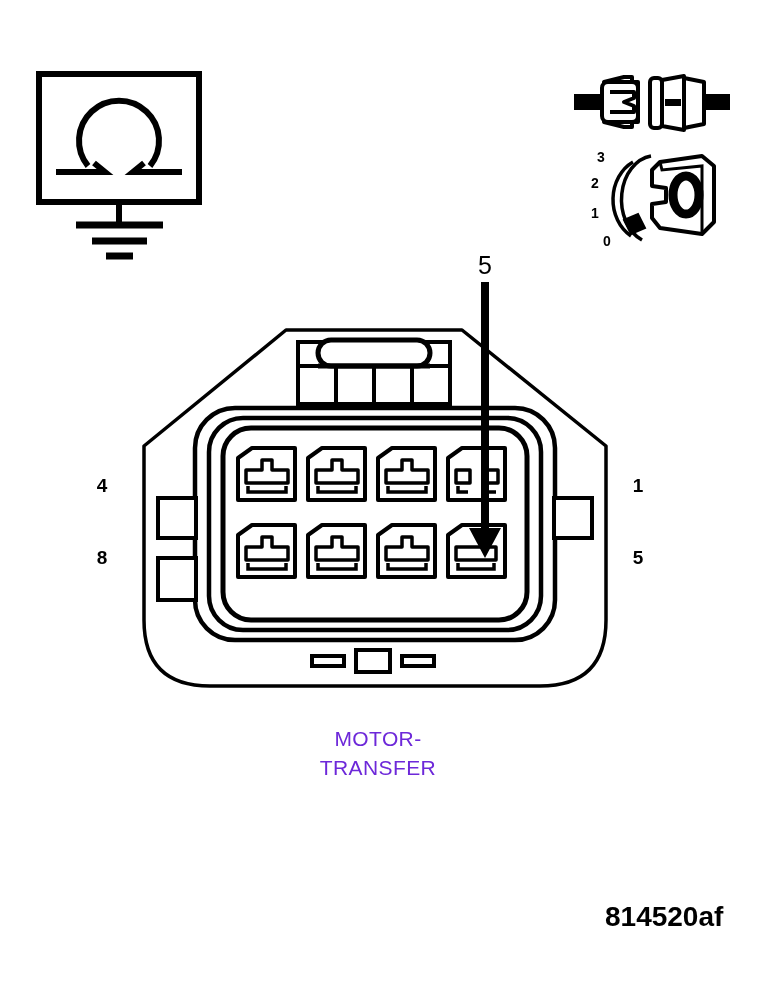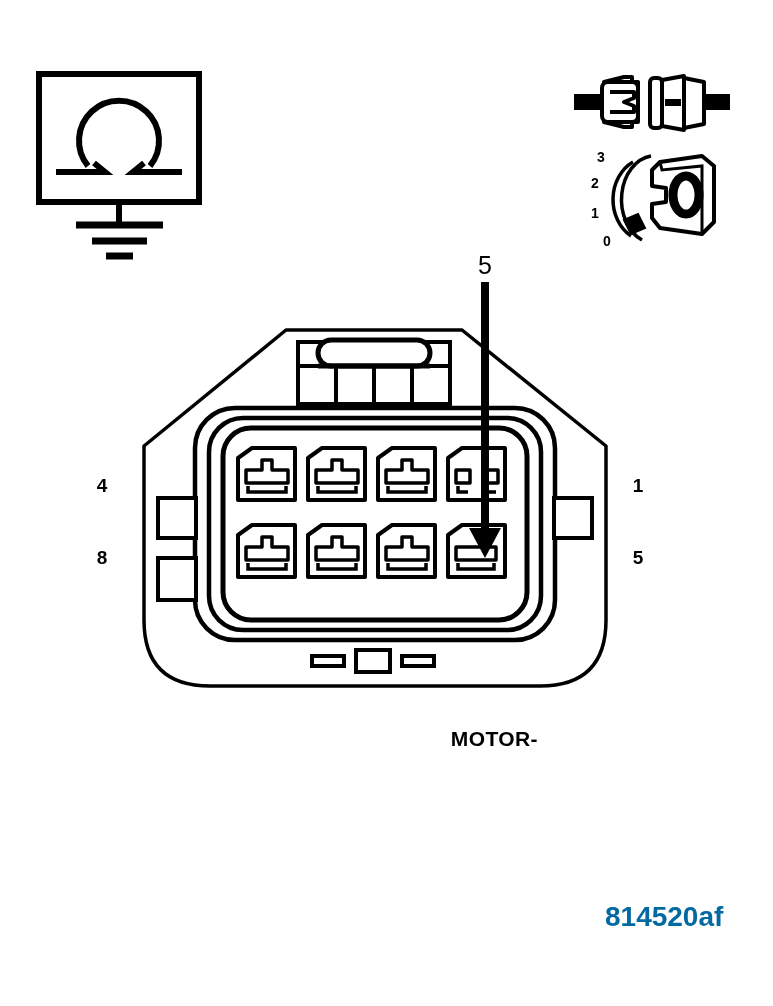--- a/index.html
+++ b/index.html
@@ -34,33 +34,33 @@
     font-family: "Liberation Sans", sans-serif;
     font-size: 25px;
     font-weight: normal;
     line-height: 1;
     color: #000;
     text-align: center;
   }
   .caption-line {
     font-family: "Liberation Sans", sans-serif;
     font-size: 21px;
-    font-weight: bold;
+    font-weight: normal;
     letter-spacing: 0.4px;
     line-height: 29px;
-    color: #000000;
-    text-align: right;
+    color: #6d28d9;
+    text-align: center;
     white-space: nowrap;
   }
   .figure-id {
     font-family: "Liberation Sans", sans-serif;
     font-size: 28px;
     font-weight: bold;
     line-height: 1;
-    color: #0369a1;
+    color: #000000;
     white-space: nowrap;
   }
   .sw-num {
     font-family: "Liberation Sans", sans-serif;
     font-size: 14px;
     font-weight: bold;
     line-height: 1;
     color: #000;
     text-align: center;
   }
@@ -229,17 +229,18 @@
   </div>
   <div class="abs callout-label" style="left:455px; top:253px; width:60px;">5</div>
 
   <div class="abs pin-label" style="left:90px; top:476px; width:24px;">4</div>
   <div class="abs pin-label" style="left:90px; top:548px; width:24px;">8</div>
   <div class="abs pin-label" style="left:626px; top:476px; width:24px;">1</div>
   <div class="abs pin-label" style="left:626px; top:548px; width:24px;">5</div>
 
   <div class="abs" style="left:218px; top:724px; width:320px;">
     <div class="caption-line">MOTOR-</div>
+    <div class="caption-line">TRANSFER</div>
   </div>
 
   <div class="abs figure-id" style="left:605px; top:903px;">814520af</div>
 
 </div>
 
 </body></html>

